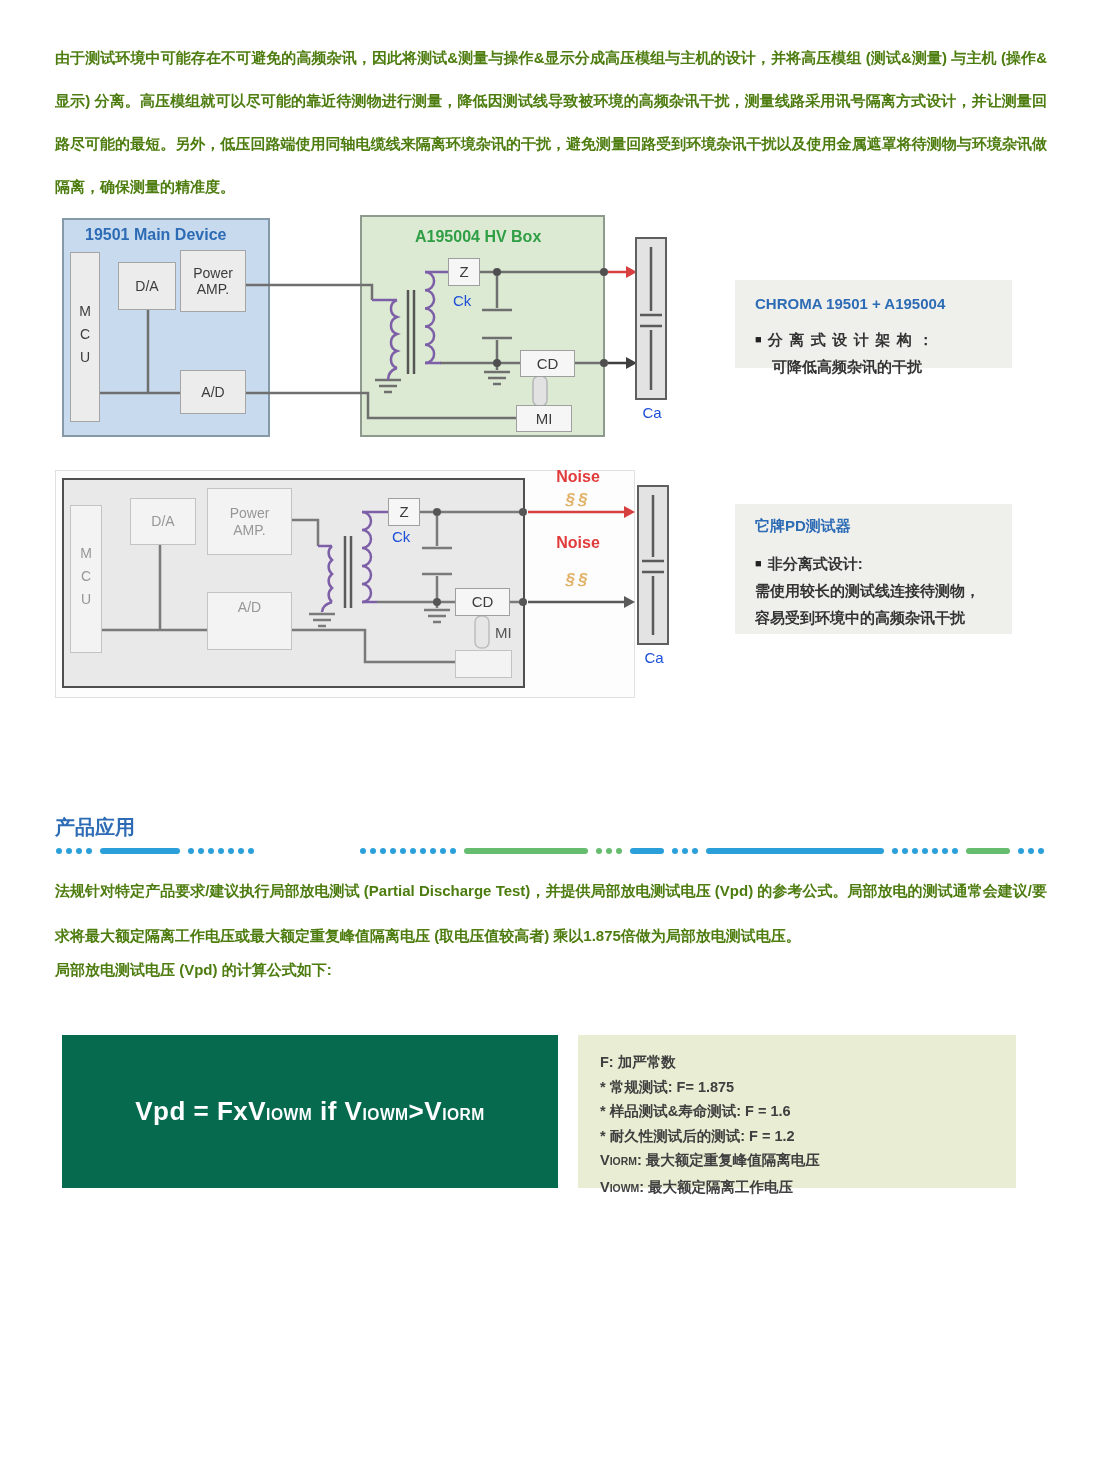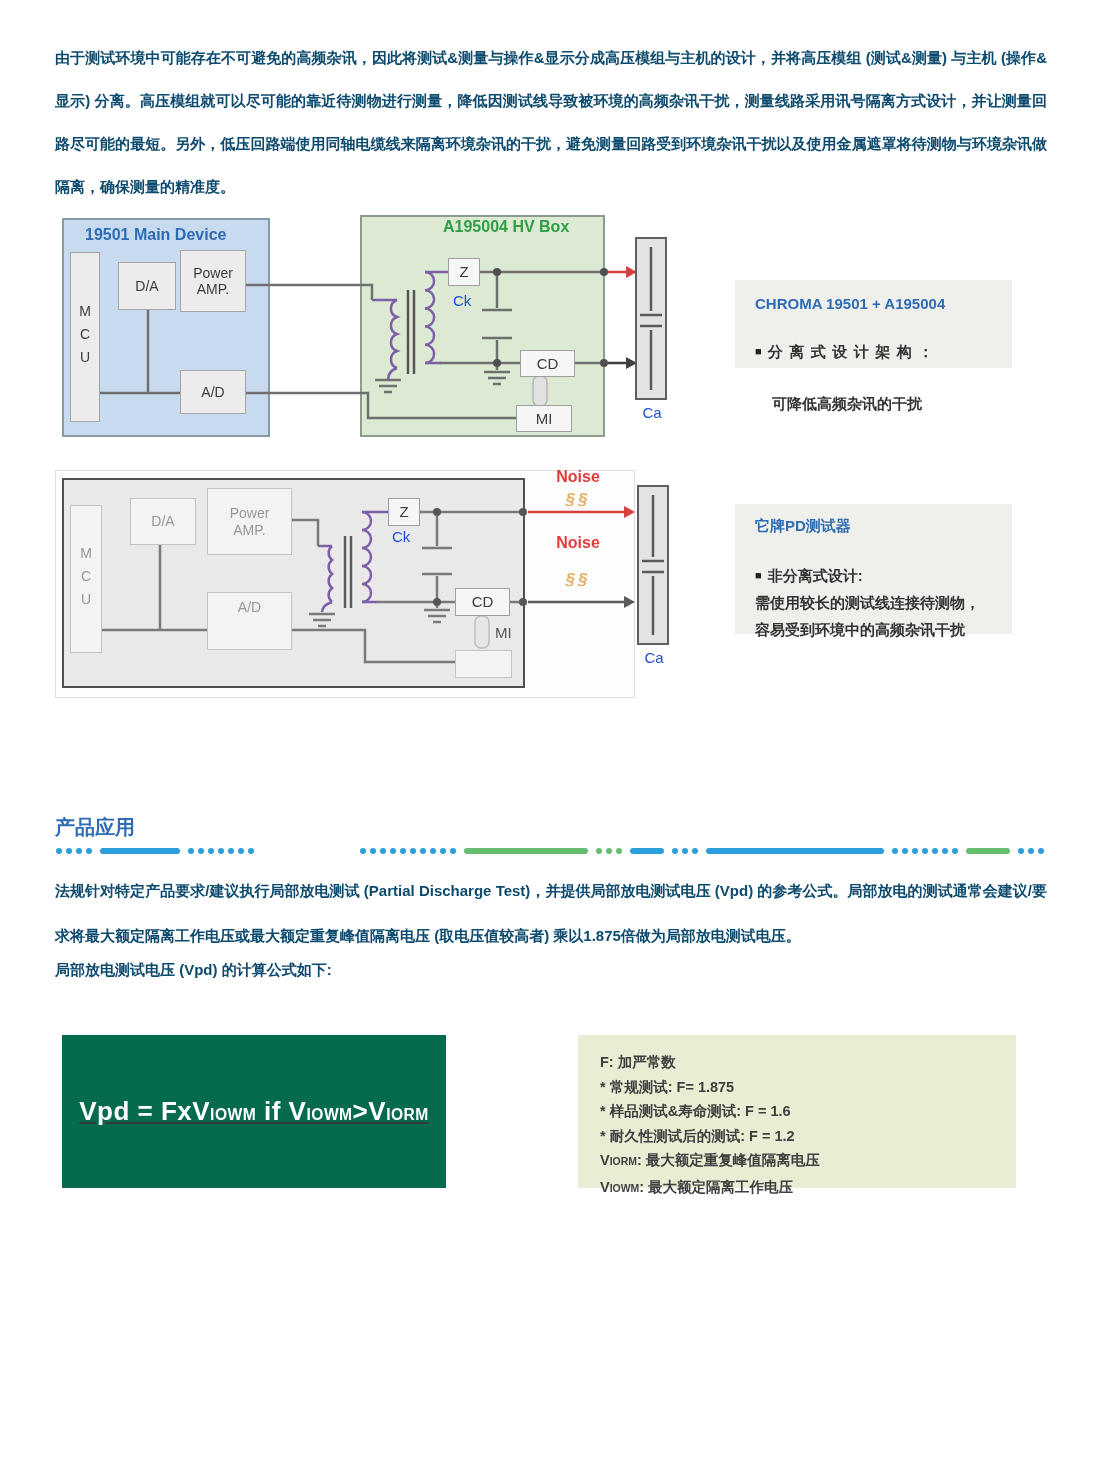--- a/index.html
+++ b/index.html
@@ -1,21 +1,21 @@
 <!DOCTYPE html>
 <html style="--accent_blue: #2d6cb5; --accent_green: #2f9e44; --note_bg: #efefec; --main_device_bg: #c8dbee; --hv_box_bg: #dcead3; --formula_bg: #066a4e; --legend_bg: #e9edd3; --noise_red: #e23b3b; --squiggle_orange: #e2b168; --divider_blue: #2b9fd9; --divider_green: #67bd6f; --coil_purple: #7d5fa8;"><head>
 <meta charset="utf-8">
 <style>
   html,body{margin:0;padding:0;background:#ffffff;}
   #page{position:relative;width:1102px;height:1470px;background:#fff;overflow:hidden;
         font-family:"Liberation Sans","DejaVu Sans",sans-serif;color:#3a3a3a;}
   .abs{position:absolute;}
 
   
-  .para{font-size:15px;font-weight:600;line-height:43px;text-align:justify;color:#0c4a6e;}
+  .para{font-size:15px;font-weight:600;line-height:43px;text-align:justify;color:#4d7c0f;}
   .para2{line-height:45px;}
 
   
   .diag{position:absolute;width:660px;height:240px;}
   .bigbox{position:absolute;box-sizing:border-box;}
   .box-blue{background:var(--main_device_bg,#c8dbee);border:2px solid #8699a9;}
   .box-green{background:var(--hv_box_bg,#dcead3);border:2px solid #8f9a8f;}
   .box-gray{background:#e9e9e9;border:2.5px solid #4f4f4f;}
   .frame-faint{border:1px solid #e0e0e0;background:#fdfdfd;}
   .dtitle{position:absolute;font-size:16px;font-weight:bold;white-space:nowrap;}
@@ -35,25 +35,25 @@
          color:var(--noise_red,#e23b3b);}
   .squig{position:absolute;width:70px;text-align:center;font-size:17px;font-weight:bold;
          font-style:italic;color:var(--squiggle_orange,#e2b168);letter-spacing:3px;}
 
   .cabox{position:absolute;box-sizing:border-box;background:#e3e3e3;border:2px solid #5f5f5f;}
   svg.overlay{position:absolute;left:0;top:0;pointer-events:none;}
 
   
   .note{position:absolute;box-sizing:border-box;background:var(--note_bg,#efefec);
         padding:15px 20px;font-size:15px;font-weight:600;color:#333;}
-  .note .ntitle{color:var(--accent_blue,#2d6cb5);margin-bottom:26px;font-weight:600;}
+  .note .ntitle{color:var(--accent_blue,#2d6cb5);margin-bottom:14px;font-weight:600;}
   .note .nline{display:flex;align-items:center;line-height:27px;}
   .note .sq{font-size:11px;margin-right:6px;color:#222;}
   .note .spread{letter-spacing:6.5px;}
-  .note .indent{padding-left:17px;line-height:27px;margin-top:25px;}
+  .note .indent{padding-left:17px;line-height:27px;}
   .note .plain{line-height:27px;}
 
   
   .sectitle{position:absolute;font-size:20px;font-weight:600;color:var(--accent_blue,#2d6cb5);}
 
   
   .formulabox{position:absolute;box-sizing:border-box;background:var(--formula_bg,#066a4e);
               display:flex;align-items:center;justify-content:center;}
   .formulatext{color:#fff;font-size:26px;font-weight:600;letter-spacing:0.5px;}
   .formulatext .sc{font-size:0.6em;}
@@ -68,21 +68,21 @@
 <div id="page">
 
   <div class="abs para" style="left:55px;top:36px;width:992px;">由于测试环境中可能存在不可避免的高频杂讯，因此将测试&amp;测量与操作&amp;显示分成高压模组与主机的设计，并将高压模组 (测试&amp;测量) 与主机 (操作&amp;显示) 分离。高压模组就可以尽可能的靠近待测物进行测量，降低因测试线导致被环境的高频杂讯干扰，测量线路采用讯号隔离方式设计，并让测量回路尽可能的最短。另外，低压回路端使用同轴电缆线来隔离环境杂讯的干扰，避免测量回路受到环境杂讯干扰以及使用金属遮罩将待测物与环境杂讯做隔离，确保测量的精准度。</div>
 
   <div class="diag" style="left:55px;top:212px;">
 
     <div class="bigbox box-blue" style="left:7px;top:6px;width:208px;height:219px;"></div>
     <div class="dtitle t-blue" style="left:30px;top:14px;">19501 Main Device</div>
 
     <div class="bigbox box-green" style="left:305px;top:3px;width:245px;height:222px;"></div>
-    <div class="dtitle t-green" style="left:360px;top:6px;margin-left:28px;">A195004 HV Box</div>
+    <div class="dtitle t-green" style="left:360px;top:16px;">A195004 HV Box</div>
 
     <svg class="overlay" width="660" height="240" viewBox="0 0 660 240">
       <g stroke="#6f6f6f" stroke-width="2.5" fill="none">
         <path d="M191 73 H317 V88"></path>
         <path d="M93 98 V181"></path>
         <path d="M45 181 H125"></path>
         <path d="M425 60 H549"></path>
         <path d="M442 64 V96"></path>
         <path d="M442 128 V158"></path>
         <path d="M385 151 H465"></path>
@@ -317,21 +317,21 @@
       <line x1="412" y1="5" x2="530" y2="5" stroke="#67bd6f"></line>
       <line x1="578" y1="5" x2="606" y2="5" stroke="#2b9fd9"></line>
       <line x1="654" y1="5" x2="826" y2="5" stroke="#2b9fd9"></line>
       <line x1="914" y1="5" x2="952" y2="5" stroke="#67bd6f"></line>
     </g>
   </svg>
 
   <div class="abs para para2" style="left:55px;top:868px;width:992px;">法规针对特定产品要求/建议执行局部放电测试 (Partial Discharge Test)，并提供局部放电测试电压 (Vpd) 的参考公式。局部放电的测试通常会建议/要求将最大额定隔离工作电压或最大额定重复峰值隔离电压 (取电压值较高者) 乘以1.875倍做为局部放电测试电压。</div>
   <div class="abs para" style="left:55px;top:948px;width:992px;">局部放电测试电压 (Vpd) 的计算公式如下:</div>
 
-  <div class="formulabox" style="left:62px;top:1035px;width:384px;height:153px;text-decoration:underline;">
+  <div class="formulabox" style="left:62px;top:1035px;width:496px;height:153px;">
     <div class="formulatext"><span>Vpd = FxV</span><span class="sc">IOWM</span><span> if V</span><span class="sc">IOWM</span><span>&gt;V</span><span class="sc">IORM</span></div>
   </div>
 
   <div class="legendbox" style="left:578px;top:1035px;width:438px;height:153px;">
       <div class="lline"><span>F: 加严常数</span></div>
       <div class="lline"><span>* 常规测试: F= 1.875</span></div>
       <div class="lline"><span>* 样品测试&amp;寿命测试: F = 1.6</span></div>
       <div class="lline"><span>* 耐久性测试后的测试: F = 1.2</span></div>
       <div class="lline"><span>V</span><span class="sc">IORM</span><span>: 最大额定重复峰值隔离电压</span></div>
       <div class="lline"><span>V</span><span class="sc">IOWM</span><span>: 最大额定隔离工作电压</span></div>

